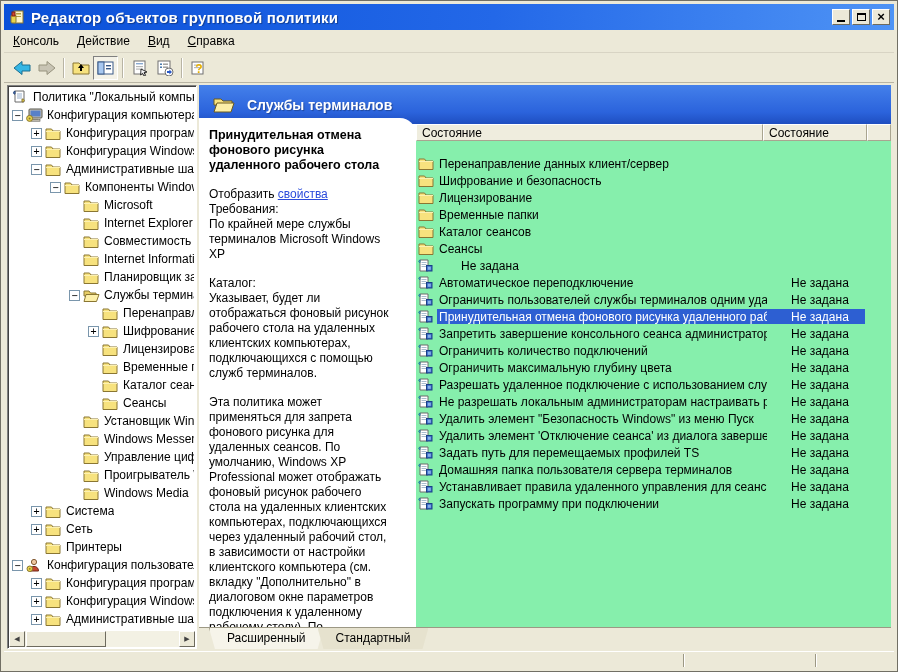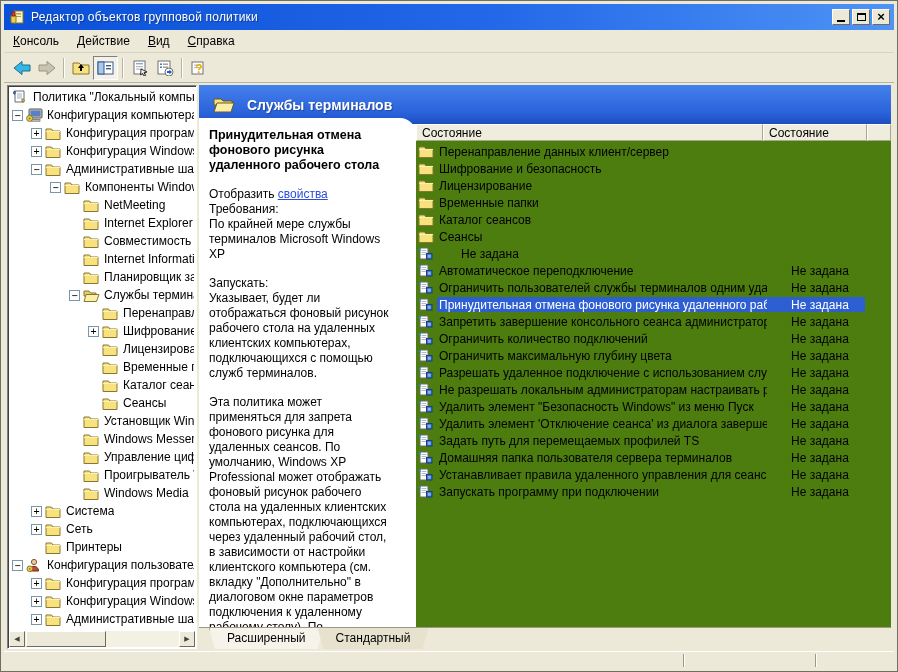--- a/index.html
+++ b/index.html
@@ -5,21 +5,21 @@
   * { margin:0; padding:0; box-sizing:border-box; }
   html,body { width:898px; height:672px; background:#fff; font-family:"Liberation Sans", sans-serif; }
   .window { position:relative; width:898px; height:672px; background:#ECE9D8; border:1px solid #716F64; outline:none; overflow:hidden; }
   .window::before { content:""; position:absolute; inset:1px; border:2px solid #ECE9D8; pointer-events:none; }
 
   
   .titlebar { position:absolute; top:3px; left:3px; right:3px; height:26px;
     background:linear-gradient(90deg,#0A50D8 0%,#2368E8 55%,#4E93F5 100%);
     display:flex; align-items:center; padding:0 4px; }
   .app-icon { width:18px; height:18px; margin-right:5px; display:inline-flex; }
-  .title-text { color:#fff; font-weight:normal; font-size:12px; letter-spacing:.2px; flex:1;
+  .title-text { color:#fff; font-weight:bold; font-size:15px; letter-spacing:.2px; flex:1;
     text-shadow:1px 1px 1px rgba(0,0,0,.35); white-space:nowrap; overflow:hidden; }
   .win-btns { display:flex; gap:2px; }
   .win-btn { width:18px; height:16px; background:#ECE9D8; border:1px solid; border-color:#fff #6d6a5e #6d6a5e #fff;
     display:flex; align-items:center; justify-content:center; font-size:11px; line-height:1; color:#000; font-weight:bold; }
   .glyph-min { width:8px; height:2px; background:#000; margin-top:8px; }
   .glyph-max { width:9px; height:8px; border:1px solid #000; border-top-width:2px; }
   .glyph-close { font-size:13px; font-weight:bold; margin-top:-2px; }
 
   
   .menubar { position:absolute; top:29px; left:3px; right:3px; height:23px; background:#ECE9D8;
@@ -58,27 +58,27 @@
   .desc-display { }
   .link { color:#2B4BDB; text-decoration:underline; cursor:pointer; }
   .desc-block-label { }
   .desc-pane p { margin-bottom:14px; }
 
   .desc-scrollbar { position:absolute; top:40px; right:1px; width:16px; bottom:24px; background:#F3F1E4; }
   .scroll-btn { position:absolute; left:0; width:16px; height:16px; background:#ECE9D8;
     border:1px solid; border-color:#fff #6d6a5e #6d6a5e #fff; font-size:7px; display:flex; align-items:center; justify-content:center; color:#404040; }
   .scroll-thumb { position:absolute; left:0; width:16px; background:#ECE9D8; border:1px solid; border-color:#fff #6d6a5e #6d6a5e #fff; }
 
-  .list-pane { position:absolute; top:39px; left:217px; right:0; bottom:22px; background:#4d7c0f; overflow:hidden; font-size:12px; }
+  .list-pane { position:absolute; top:39px; left:217px; right:0; bottom:22px; background:#86efac; overflow:hidden; font-size:12px; }
   .list-header { display:flex; height:17px; }
   .hcell { background:#EFEDDE; border:1px solid; border-color:#fff #A9A590 #A9A590 #fff; padding:1px 5px; font-size:12px; white-space:nowrap; overflow:hidden; }
   .hcell.c1 { flex:0 0 347px; }
   .hcell.c2 { flex:0 0 104px; }
   .hcell.c3 { flex:1 1 auto; }
-  .list-rows { padding-top:2px; }
+  .list-rows { padding-top:14px; }
   .list-row { height:17px; display:flex; align-items:center; padding-left:2px; padding-right:26px; white-space:nowrap; }
   .li-icon { flex:0 0 16px; display:inline-flex; margin-right:3px; }
   .row-body { flex:1; display:flex; align-items:center; height:15px; }
   .li-name { flex:0 0 330px; overflow:hidden; padding-left:2px; }
   .li-state { flex:1; padding-left:24px; overflow:hidden; }
   .list-row.sel .row-body { background:#2D5FD2; color:#fff; }
 
   
   .tab-strip { position:absolute; left:0; right:0; bottom:0; height:22px; background:#ECE9D8; border-top:1px solid #9C9884; display:flex; padding-left:10px; }
   .tab { height:32px; margin-top:0; padding:3px 18px 0 18px; font-size:12px; background:#E6E2CE; color:#000;
@@ -265,21 +265,21 @@
         </div>
         <div class="tree-row">
           <span class="indent" style="flex-basis: 59px;"></span>
           <span class="expander none"></span>
           <span class="tree-icon">
             <svg width="16" height="13" viewBox="0 0 16 13">
               <path d="M1 2h5.5l1.5 2H15v8.5H1z" fill="#F7E27E" stroke="#8A7632"></path>
               <path d="M1 4.5h14" stroke="#FCF0B0"></path>
             </svg>
           </span>
-          <span class="tree-label">NetMeeting</span>
+          <span class="tree-label">Microsoft</span>
         </div>
         <div class="tree-row">
           <span class="indent" style="flex-basis: 59px;"></span>
           <span class="expander none"></span>
           <span class="tree-icon">
             <svg width="16" height="13" viewBox="0 0 16 13">
               <path d="M1 2h5.5l1.5 2H15v8.5H1z" fill="#F7E27E" stroke="#8A7632"></path>
               <path d="M1 4.5h14" stroke="#FCF0B0"></path>
             </svg>
           </span>
@@ -552,21 +552,21 @@
       <div class="desc-title">Принудительная отмена фонового рисунка удаленного рабочего стола</div>
       <div class="desc-display">
         <span>Отобразить</span>
         <a class="link">свойства</a>
       </div>
       <div class="desc-block">
         <div class="desc-block-label">Требования:</div>
         <p>По крайней мере службы терминалов Microsoft Windows XP</p>
       </div>
       <div class="desc-block">
-        <div class="desc-block-label">Запускать:</div>
+        <div class="desc-block-label">Каталог:</div>
         <div id="desc-paragraphs">
             <p>Указывает, будет ли отображаться фоновый рисунок рабочего стола на удаленных клиентских компьютерах, подключающихся с помощью служб терминалов.</p>
             <p>Эта политика может применяться для запрета фонового рисунка для удаленных сеансов. По умолчанию, Windows XP Professional может отображать фоновый рисунок рабочего стола на удаленных клиентских компьютерах, подключающихся через удаленный рабочий стол, в зависимости от настройки клиентского компьютера (см. вкладку "Дополнительно" в диалоговом окне параметров подключения к удаленному рабочему столу). По умолчанию, серверы под управлением Windows Server 2003 не отображают фоновый рисунок рабочего стола для сеансов удаленного доступа.</p>
           </div>
       </div>
     </div>
     <div class="desc-scrollbar">
       <span class="scroll-btn" style="top:0;">▲</span>
       <span class="scroll-thumb" style="top:17px;height:90px;"></span>
       <span class="scroll-btn" style="bottom:0;">▼</span>

